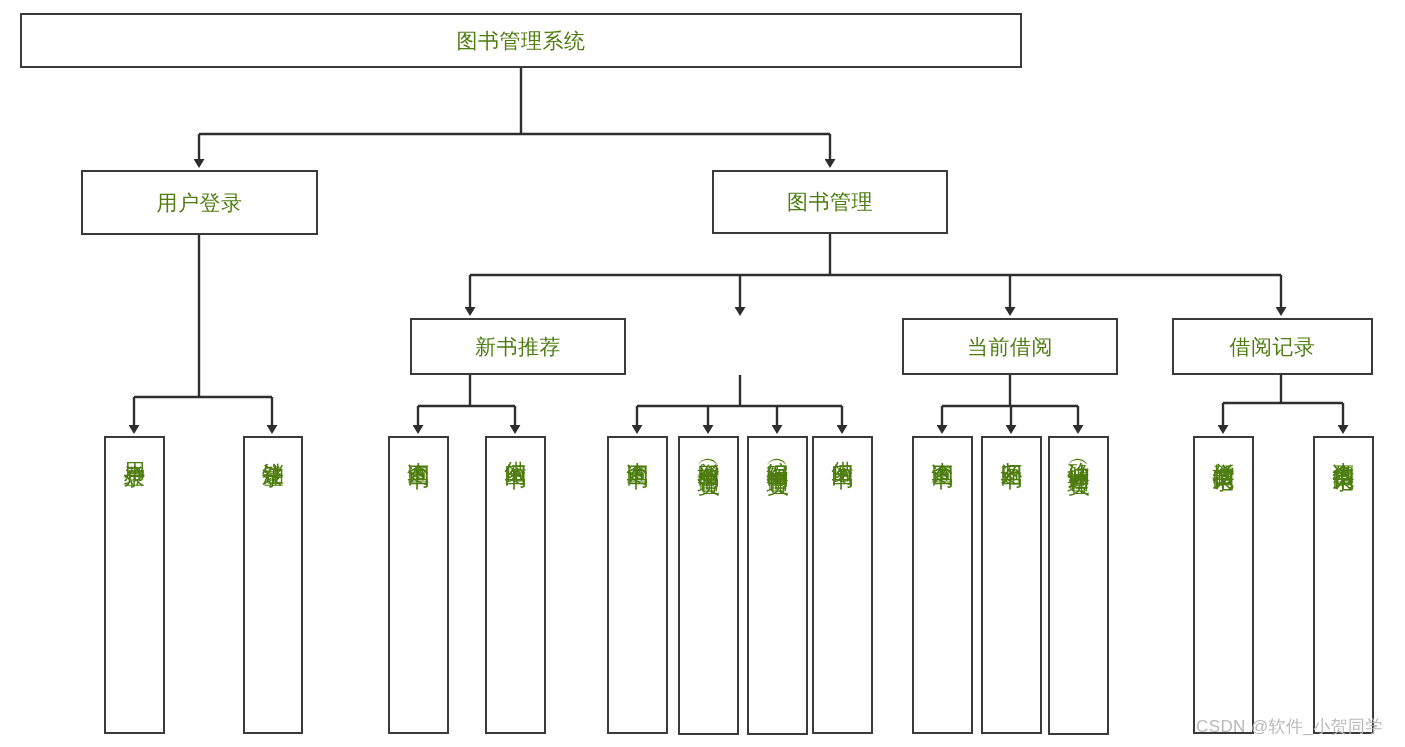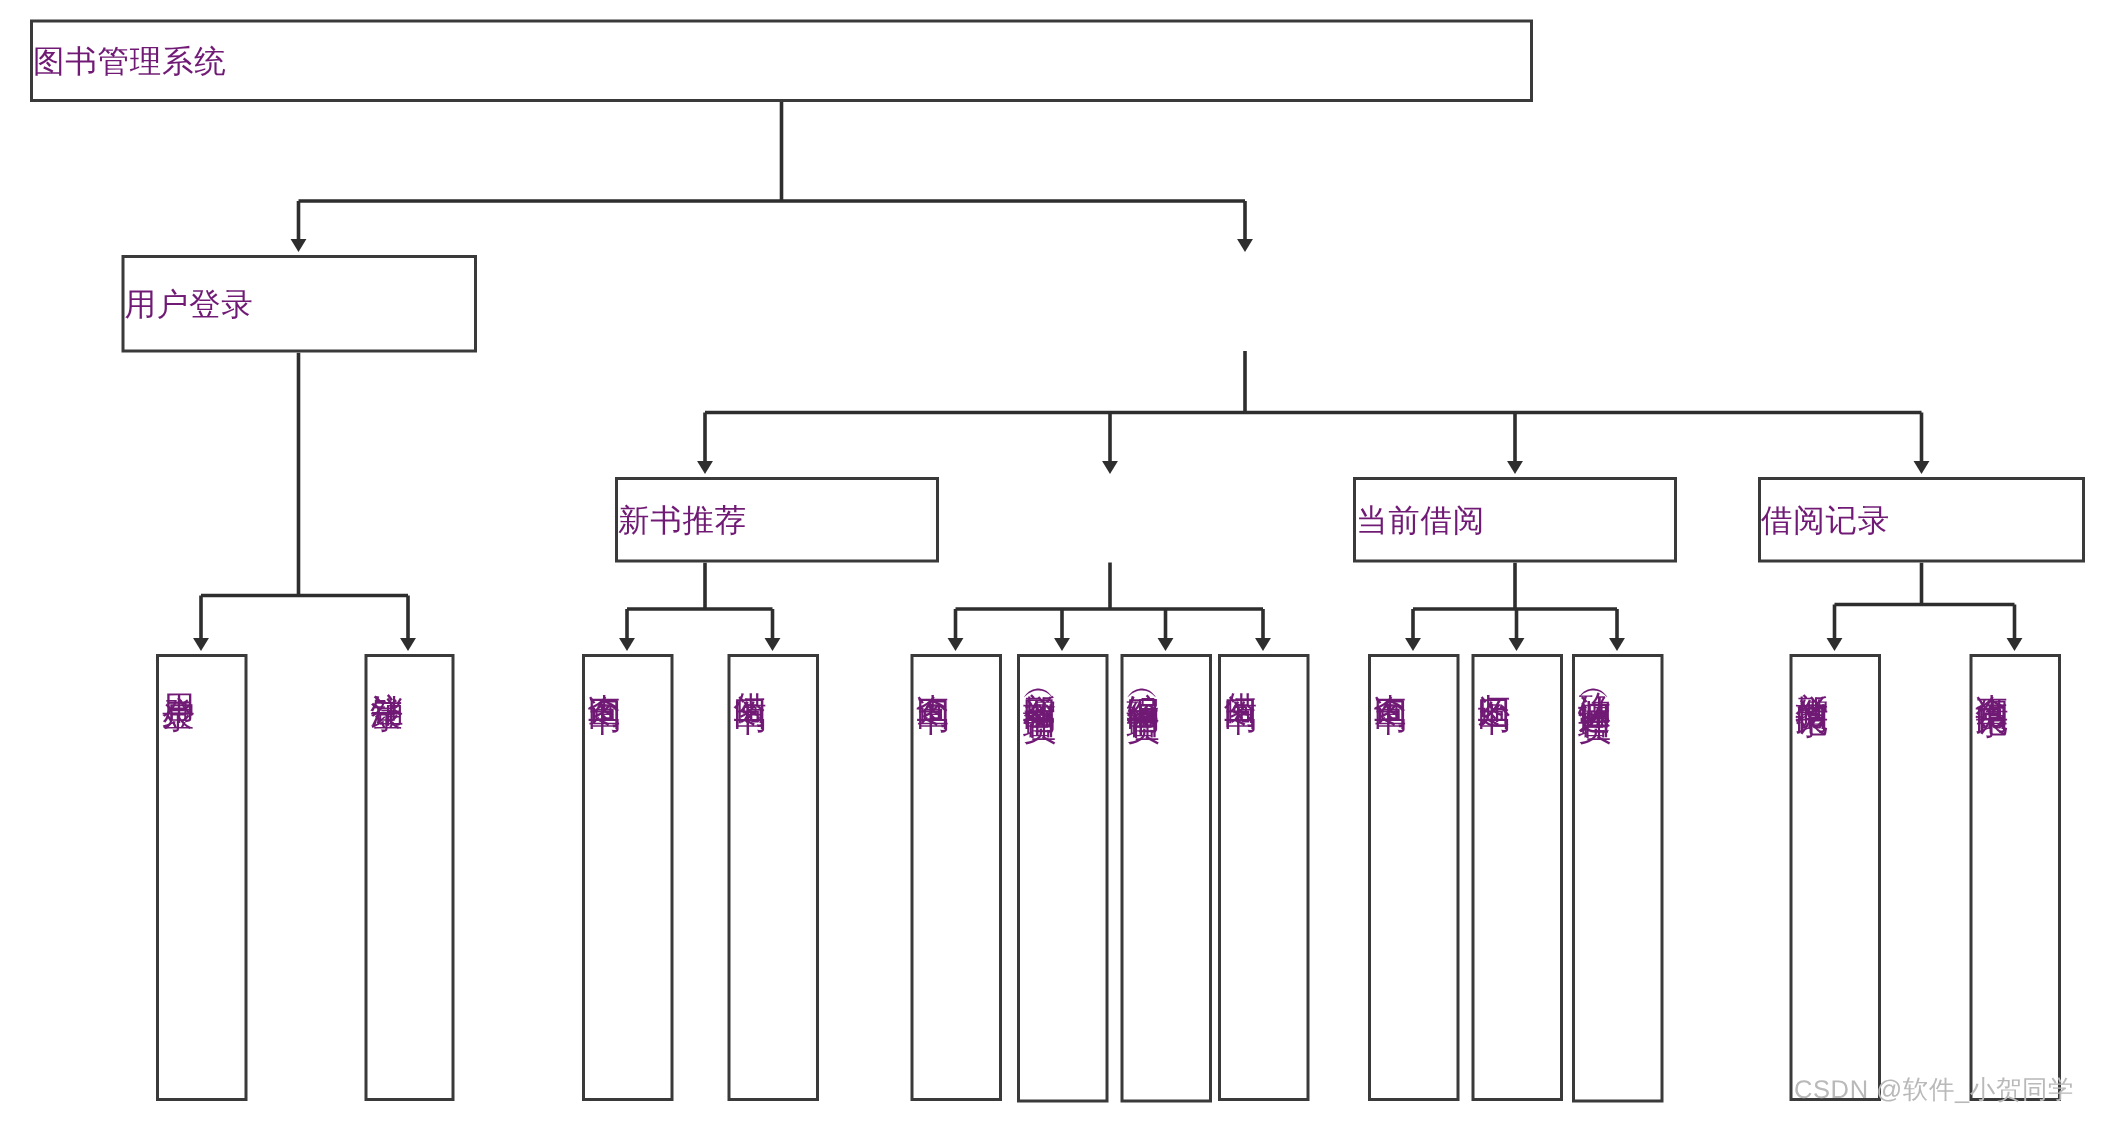--- a/index.html
+++ b/index.html
@@ -25,22 +25,22 @@
     height: 747px;
     pointer-events: none;
   }
   .node {
     position: absolute;
     box-sizing: border-box;
     background: #ffffff;
     border: 2.2px solid #3a3a3a;
     display: flex;
     align-items: center;
-    justify-content: flex-start;
-    color: #701a75;
+    justify-content: center;
+    color: #4d7c0f;
   }
   .node-h {
     font-size: 21px;
     letter-spacing: 0.5px;
     white-space: nowrap;
   }
   .node-v {
     padding-top: 6px;
     padding-bottom: 6px;
     align-items: flex-start;
@@ -117,28 +117,31 @@
     </g>
   </svg>
 
   <div class="node node-h" style="left:20px; top:13px; width:1002px; height:55px;">
     <span>图书管理系统</span>
   </div>
 
   <div class="node node-h" style="left:81px; top:170px; width:237px; height:65px;">
     <span>用户登录</span>
   </div>
+  <div class="node node-h" style="left:712px; top:170px; width:236px; height:64px;">
+    <span>图书管理</span>
+  </div>
 
   <div class="node node-h" style="left:362px; top:318px; width:216px; height:57px;margin-left:48px;">
     <span>新书推荐</span>
   </div>
   <div class="node node-h" style="left:902px; top:318px; width:216px; height:57px;">
     <span>当前借阅</span>
   </div>
-  <div class="node node-h" style="left:1172px; top:318px; width:218px; height:57px;">
+  <div class="node node-h" style="left:1172px; top:318px; width:201px; height:57px;">
     <span>借阅记录</span>
   </div>
 
   <div class="node node-v" style="left:104px; top:436px; width:61px; height:298px;">
     <span class="vlabel">用户登录</span>
   </div>
   <div class="node node-v" style="left:243px; top:436px; width:60px; height:298px;">
     <span class="vlabel">注销登录</span>
   </div>
 

